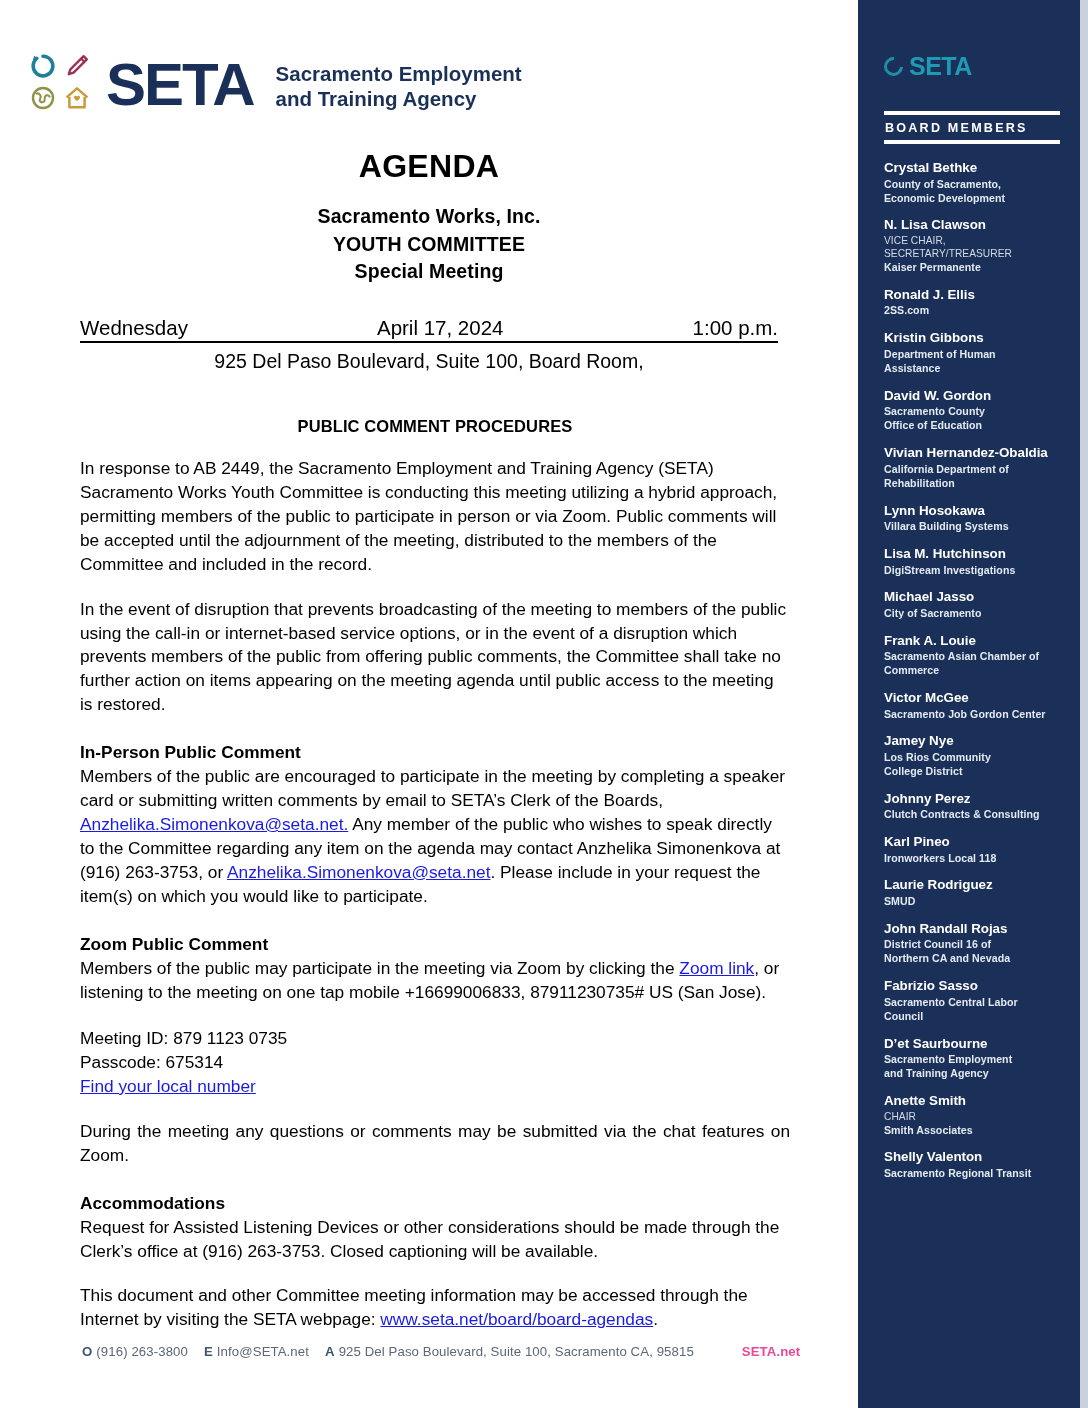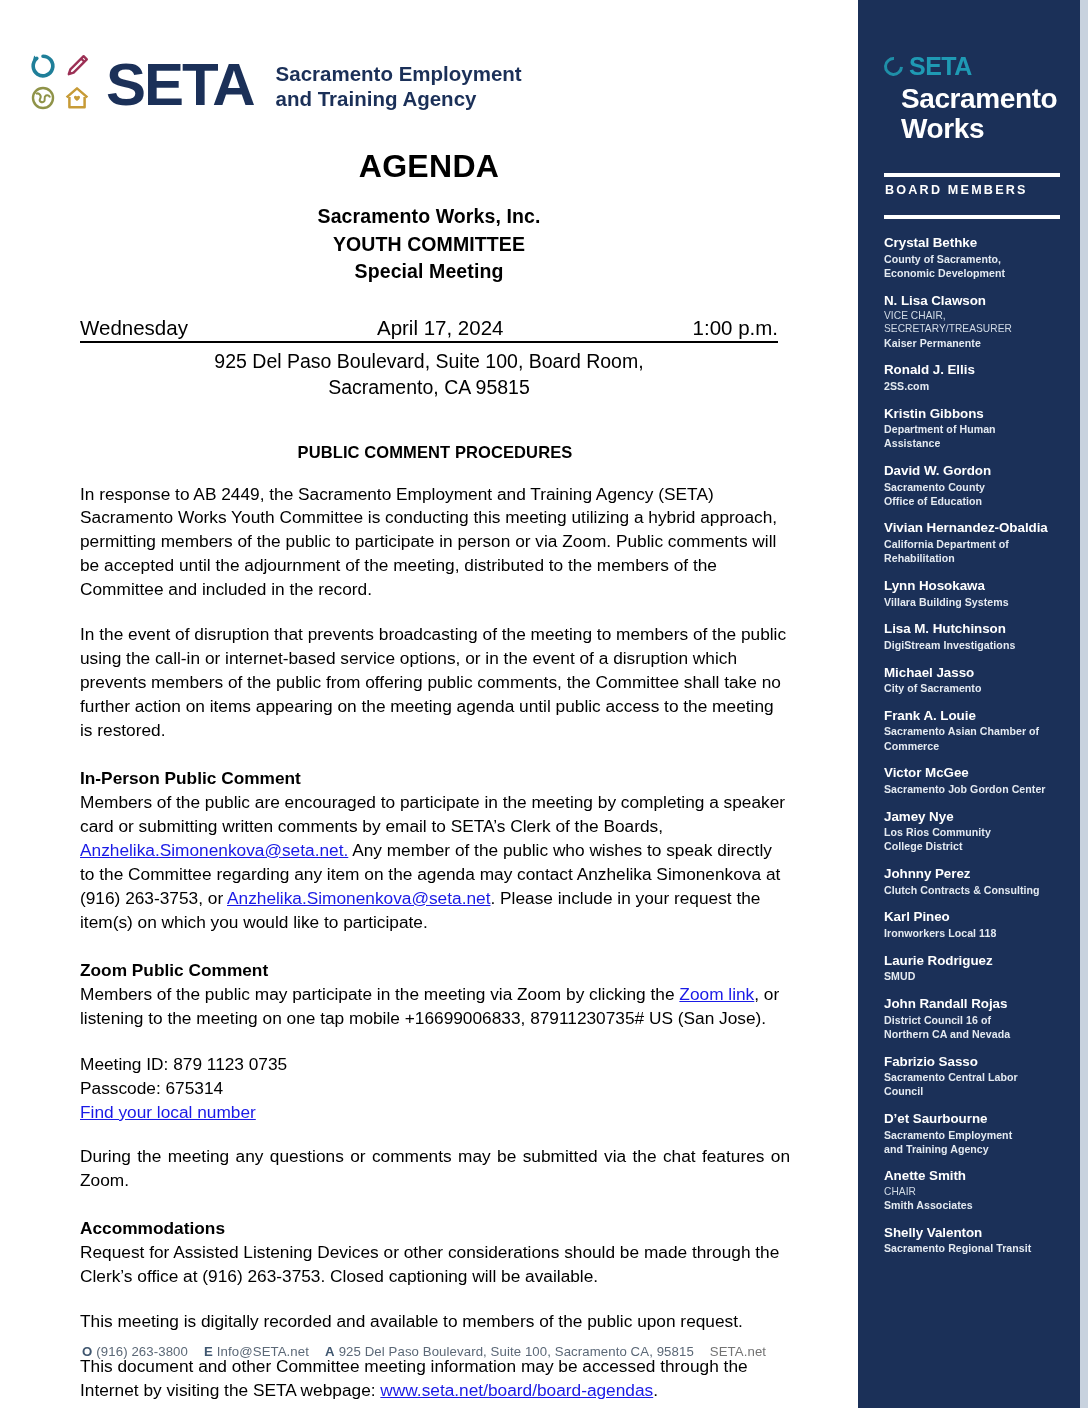--- a/index.html
+++ b/index.html
@@ -144,22 +144,23 @@
     letter-spacing: 0.1px;
     white-space: nowrap;
   }
   .footer .k {
     font-weight: bold;
     color: #3f566f;
     margin-right: 4px;
   }
   .footer .seg { margin-right: 16px; }
   .footer .site {
-    font-weight: normal;
-    color: #737373;
+    font-weight: bold;
+    color: #ec4899;
+    margin-left: 32px;
   }
 
   
   .sidebar {
     position: absolute;
     left: 858px; top: 0;
     width: 222px;
     height: 1408px;
     background: #1b3058;
     padding: 52px 20px 0 26px;
@@ -195,21 +196,21 @@
     height: 4px;
     background: #ffffff;
     margin: 0;
   }
   .sb-rule.top { margin-top: 30px; }
   .sb-board-label {
     color: #ffffff;
     font-weight: bold;
     font-size: 12.6px;
     letter-spacing: 2.2px;
-    padding: 6px 0 18px 1px;
+    padding: 6px 0 5px 1px;
   }
   .members { margin-top: 16px; }
   .member { margin-bottom: 12.5px; }
   .m-name {
     color: #ffffff;
     font-weight: bold;
     font-size: 13.4px;
     line-height: 1.24;
     letter-spacing: -0.05px;
   }
@@ -284,21 +285,20 @@
       </div>
     </div>
 
     <div class="datebar">
       <span>Wednesday</span>
       <span>April 17, 2024</span>
       <span>1:00 p.m.</span>
     </div>
     <div class="venue">
       <div>925 Del Paso Boulevard, Suite 100, Board Room,</div>
-      <div>Sacramento, CA 95815</div>
     </div>
 
     <div class="body-wrap">
 
       <div class="pcp-heading">PUBLIC COMMENT PROCEDURES</div>
 
       <p class="para">In response to AB 2449, the Sacramento Employment and Training Agency (SETA) Sacramento Works Youth Committee is conducting this meeting utilizing a hybrid approach, permitting members of the public to participate in person or via Zoom. Public comments will be accepted until the adjournment of the meeting, distributed to the members of the Committee and included in the record.</p>
       <p class="para">In the event of disruption that prevents broadcasting of the meeting to members of the public using the call-in or internet-based service options, or in the event of a disruption which prevents members of the public from offering public comments, the Committee shall take no further action on items appearing on the meeting agenda until public access to the meeting is restored.</p>
 
       <div class="sec-heading">In-Person Public Comment</div>
@@ -311,39 +311,34 @@
         <div>Meeting ID: 879 1123 0735</div>
         <div>Passcode: 675314</div>
         <div><a class="link" href="#">Find your local number</a></div>
       </div>
 
       <p class="para justify">During the meeting any questions or comments may be submitted via the chat features on Zoom.</p>
 
       <div class="sec-heading">Accommodations</div>
       <p class="para tight">Request for Assisted Listening Devices or other considerations should be made through the Clerk’s office at (916) 263-3753. Closed captioning will be available.</p>
 
-      <p class="para">This meeting is digitally recorded and available to members of the public upon request.</p>
 
       <p class="para"><span>This document and other Committee meeting information may be accessed through the Internet by visiting the SETA webpage: </span><a class="link" href="#">www.seta.net/board/board-agendas</a><span>.</span></p>
     </div>
 
     <div class="footer">
       <span class="seg"><span class="k">O</span><span>(916) 263-3800</span></span><span class="seg"><span class="k">E</span><span>Info@SETA.net</span></span><span class="seg"><span class="k">A</span><span>925 Del Paso Boulevard, Suite 100, Sacramento CA, 95815</span></span><span class="site">SETA.net</span>
     </div>
   </div>
 
   <div class="sidebar">
     <div class="sb-seta">
       <span class="sb-ring"></span>
       <span class="sb-seta-word">SETA</span>
     </div>
-    <div class="sb-title">
-      <div>Sacramento</div>
-      <div>Works</div>
-    </div>
 
     <div class="sb-rule top"></div>
     <div class="sb-board-label">BOARD MEMBERS</div>
     <div class="sb-rule"></div>
 
     <div class="members" id="members-list">
         <div class="member">
           <div class="m-name">Crystal Bethke</div>
           <div class="m-org">County of Sacramento,</div>
           <div class="m-org">Economic Development</div>

